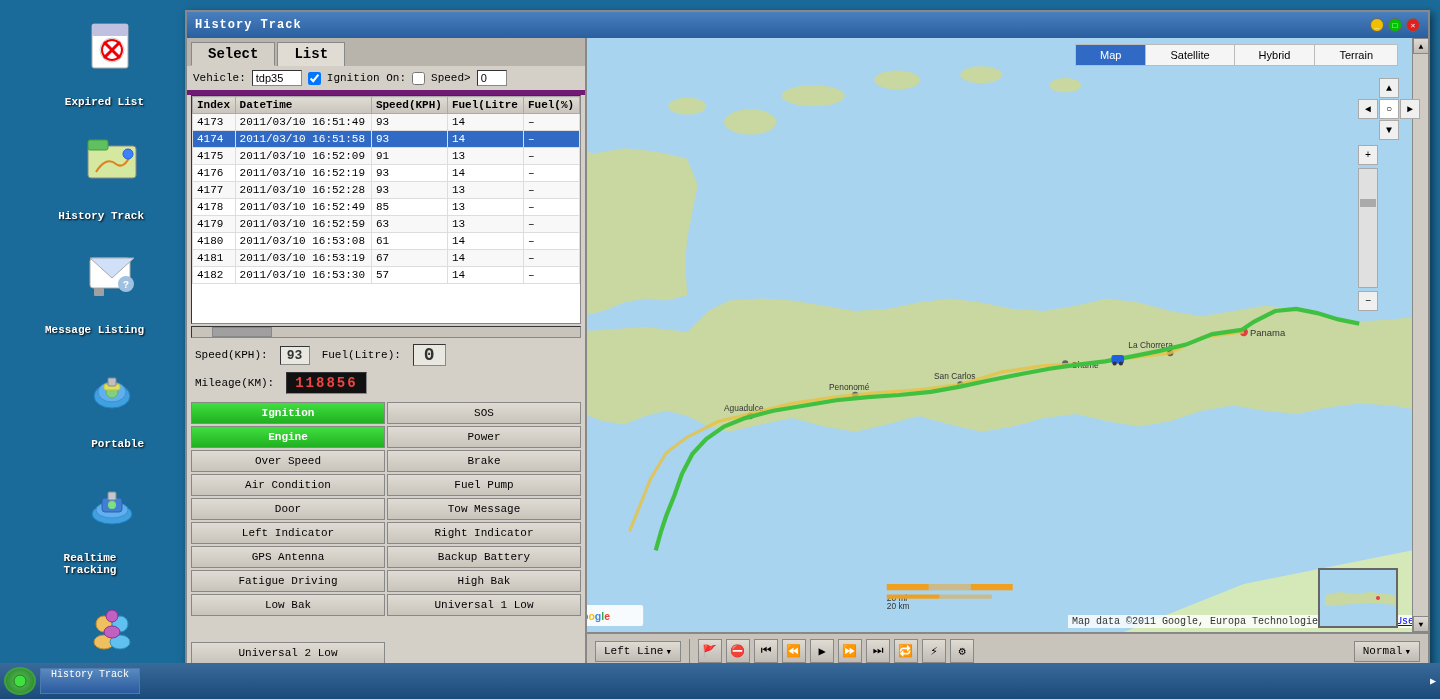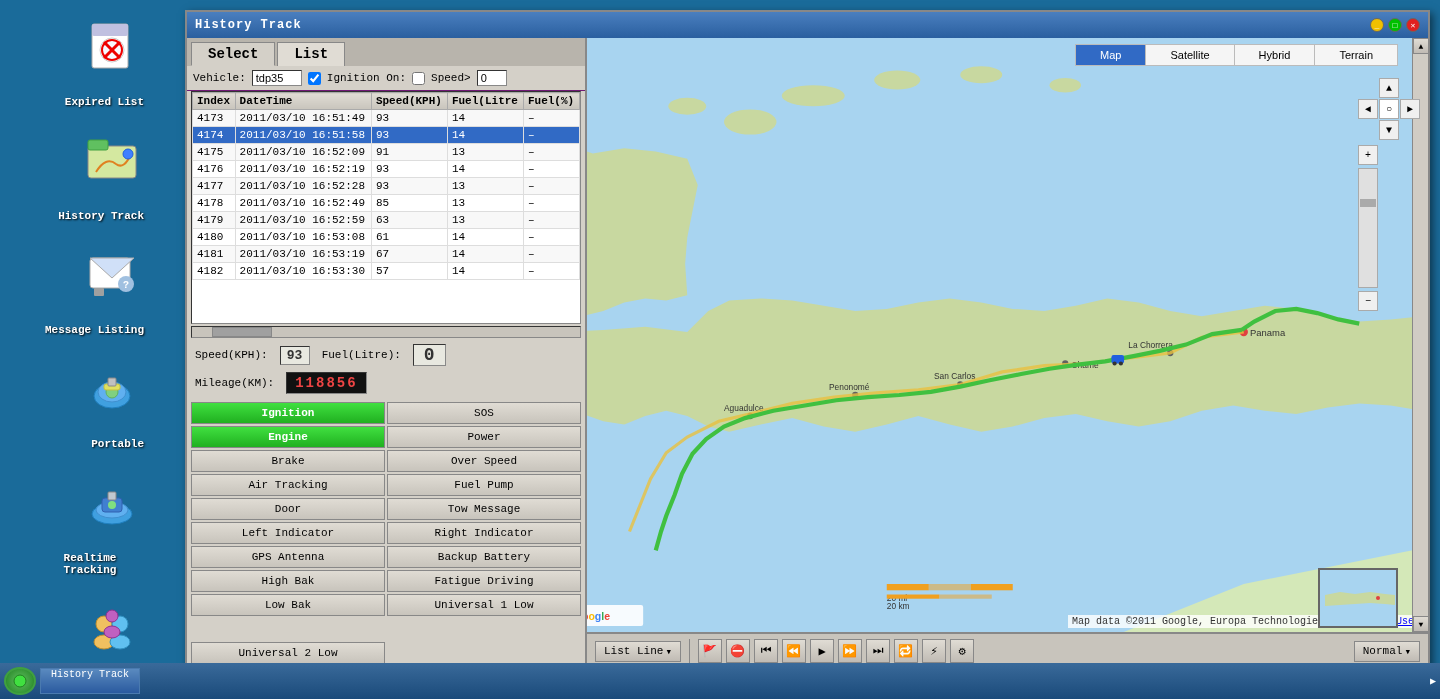--- a/index.html
+++ b/index.html
@@ -142,21 +142,21 @@
 
     .tab.active {
       background: #d4d0c8;
       border-bottom: 1px solid #d4d0c8;
     }
 
     
     .filter-row {
       padding: 4px 6px;
       background: #d4d0c8;
-      border-bottom: 1px solid #701a75;
+      border-bottom: 5px solid #701a75;
       display: flex;
       align-items: center;
       gap: 6px;
       font-size: 11px;
       font-family: 'Courier New', monospace;
     }
 
     .filter-row input[type="text"] {
       width: 50px;
       border: 1px inset #888;
@@ -757,32 +757,32 @@
       <div class="mileage-row">
         <span>Mileage(KM):</span>
         <span class="mileage-value">118856</span>
       </div>
 
       <div class="status-grid">
         <div class="status-btn green">Ignition</div>
         <div class="status-btn">SOS</div>
         <div class="status-btn green">Engine</div>
         <div class="status-btn">Power</div>
+        <div class="status-btn">Over Speed</div>
         <div class="status-btn">Brake</div>
-        <div class="status-btn">Over Speed</div>
-        <div class="status-btn">Air Tracking</div>
+        <div class="status-btn">Air Condition</div>
         <div class="status-btn">Fuel Pump</div>
         <div class="status-btn">Door</div>
         <div class="status-btn">Tow Message</div>
         <div class="status-btn">Left Indicator</div>
         <div class="status-btn">Right Indicator</div>
         <div class="status-btn">GPS Antenna</div>
         <div class="status-btn">Backup Battery</div>
+        <div class="status-btn">Fatigue Driving</div>
         <div class="status-btn">High Bak</div>
-        <div class="status-btn">Fatigue Driving</div>
         <div class="status-btn">Low Bak</div>
         <div class="status-btn">Universal 1 Low</div>
         <div class="status-btn" style="grid-column: 1; margin-top: 24px;">Universal 2 Low</div>
       </div>
     </div>
 
     <div class="map-panel">
 
       <div class="map-background">
         <svg class="map-svg" viewBox="0 0 850 600" preserveAspectRatio="xMidYMid slice">
@@ -883,21 +883,21 @@
         <div class="mini-map">
           <svg width="80" height="60" viewBox="0 0 80 60">
             <rect width="80" height="60" fill="#a8d4f0"></rect>
             <path d="M5,25 L20,22 L35,24 L50,22 L65,24 L75,25 L75,35 L65,34 L50,33 L35,34 L20,35 L5,36Z" fill="#c8d8a0"></path>
             <circle cx="58" cy="28" r="2" fill="#e04040"></circle>
           </svg>
         </div>
 
         <div class="bottom-toolbar">
           <div class="draw-line-btn">
-            <span>List Line</span>
+            <span>Left Line</span>
             <span>▾</span>
           </div>
           <div class="toolbar-sep"></div>
           <div class="toolbar-icon-btn">🚩</div>
           <div class="toolbar-icon-btn">⛔</div>
           <div class="toolbar-icon-btn">⏮</div>
           <div class="toolbar-icon-btn">⏪</div>
           <div class="toolbar-icon-btn">▶</div>
           <div class="toolbar-icon-btn">⏩</div>
           <div class="toolbar-icon-btn">⏭</div>

